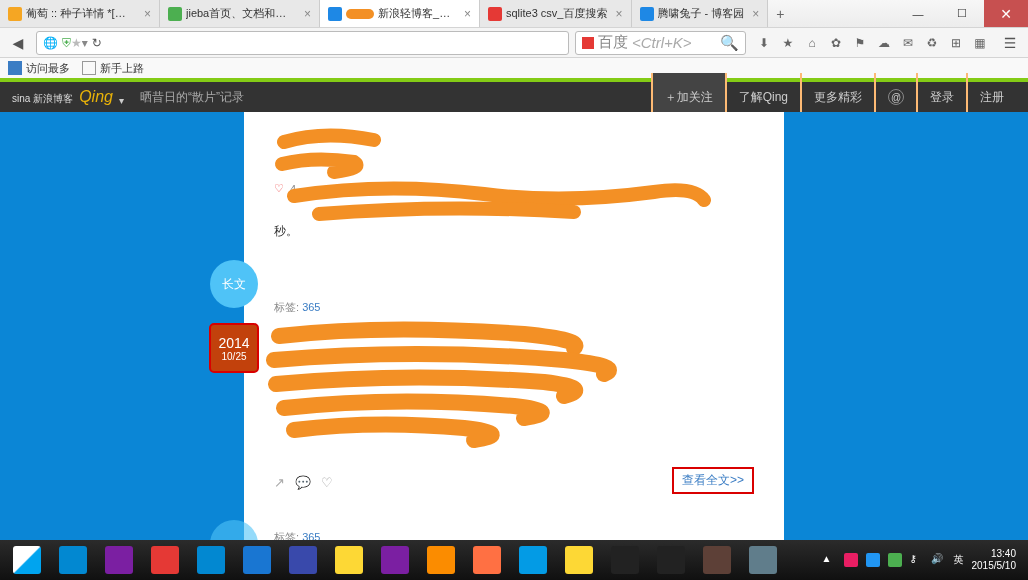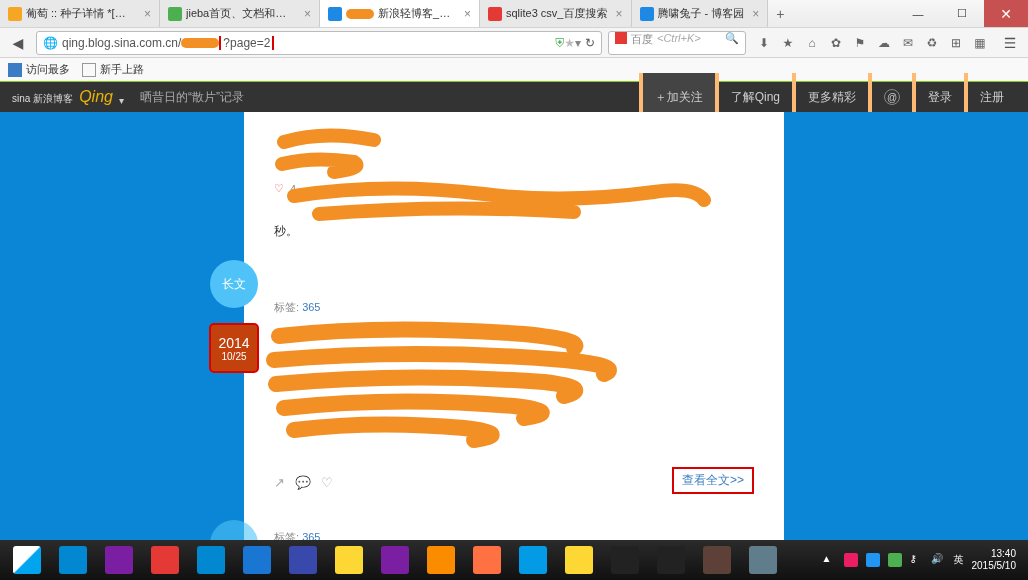--- a/index.html
+++ b/index.html
@@ -17,36 +17,36 @@
 .winbtn { width: 44px; display: flex; align-items: center; justify-content: center; font-size: 11px; color: #333; }
 .winbtn.close { background: #c75050; color: #fff; font-size: 14px; }
 
 
 .urlbar { height: 30px; display: flex; align-items: center; padding: 2px 6px; gap: 6px; background: #f5f5f5; border-bottom: 1px solid #d4d4d4; }
 .navbtn { width: 24px; height: 24px; display:flex; align-items:center; justify-content:center; color:#555; font-size:14px; }
 .addr { flex: 1; display: flex; align-items: center; background:#fff; border:1px solid #bbb; border-radius:3px; height:24px; padding:0 6px; font-size:12px; color:#555; }
 .addr .url { flex:1; white-space:nowrap; overflow:hidden; }
 .addr .urlhl { border:2px solid #d90000; padding:0 2px; }
 .mask { display:inline-block; height:10px; background:#f39025; border-radius:5px; vertical-align:middle; }
-.srch { width: 138px; display:flex; background:#fff; border:1px solid #bbb; border-radius:3px; height:24px; padding:0 6px; font-size:11px; color:#888; gap:4px; }
+.srch { width: 171px; display:flex; align-items:center; background:#fff; border:1px solid #bbb; border-radius:3px; height:24px; padding:0 6px; font-size:15px; color:#888; gap:4px; }
 .tbicons { display:flex; gap:8px; padding:0 4px; }
 .tbicons span { width:16px; height:16px; display:inline-flex; align-items:center; justify-content:center; color:#666; font-size:12px; }
 
 
-.bmbar { height: 24px; display:flex; align-items:center; padding:0 8px; gap:12px; font-size:11px; color:#333; background:#f9f9f9; border-bottom:1px solid #84cc16; }
+.bmbar { height: 24px; display:flex; align-items:center; padding:0 8px; gap:12px; font-size:11px; color:#333; background:#f9f9f9; border-bottom:4px solid #84cc16; }
 .bmitem { display:flex; align-items:center; gap:4px; }
 .bmicon { width:14px; height:14px; display:inline-block; }
 
 
 .pagehdr { height: 30px; background:#333; color:#ccc; display:flex; align-items:center; padding:0 12px; font-size:12px; }
 .logo { display:flex; align-items:flex-end; gap:6px; }
 .logo .qing { color:#eab308; font-size:16px; font-style:italic; }
 .logo .slogan { margin-left:10px; color:#aaa; }
 .hdrnav { margin-left:auto; display:flex; gap:0; }
-.hdrnav .it { padding:0 12px; height:48px; display:flex; align-items:center; border-left:4px solid #fdba74; }
+.hdrnav .it { padding:0 12px; height:48px; display:flex; align-items:center; border-left:2px solid #fdba74; }
 .hdrnav .follow { background:#444; }
 .hdrnav .ico { width:16px;height:16px;border-radius:50%;border:1px solid #888;display:inline-flex;align-items:center;justify-content:center;font-size:10px; }
 
 
 .content { position:absolute; top:112px; bottom:40px; left:0; right:0; background:#0b86d6; display:flex; justify-content:center; overflow:hidden; }
 .feed { width:540px; background:#fff; position:relative; padding:20px 30px; }
 .scribble { position:absolute; pointer-events:none; }
 
 .post { position:relative; margin-bottom:30px; }
 .meta { font-size:11px; color:#888; margin:6px 0; display:flex; gap:6px; align-items:center; }
@@ -107,23 +107,20 @@
     <div class="winbtn">—</div>
     <div class="winbtn">☐</div>
     <div class="winbtn close">✕</div>
   </div>
 </div>
 
 <div class="urlbar">
   <div class="navbtn">◀</div>
   <div class="addr">
     <span style="margin-right:4px">🌐</span>
-    <span class="url">
-      <span>qing.blog.sina.com.cn/</span><span class="mask" style="width:38px"></span><span class="urlhl">?page=2</span>
-    </span>
     <span style="color:#4caf50">⛨</span>
     <span style="color:#bbb">★</span>
     <span style="color:#888">▾</span>
     <span style="color:#555;margin-left:4px">↻</span>
   </div>
   <div class="srch">
     <span class="favicon fav-red" style="width:12px;height:12px"></span>
     <span>百度</span>
     <i style="flex:1;color:#aaa">&lt;Ctrl+K&gt;</i>
     <span>🔍</span>

